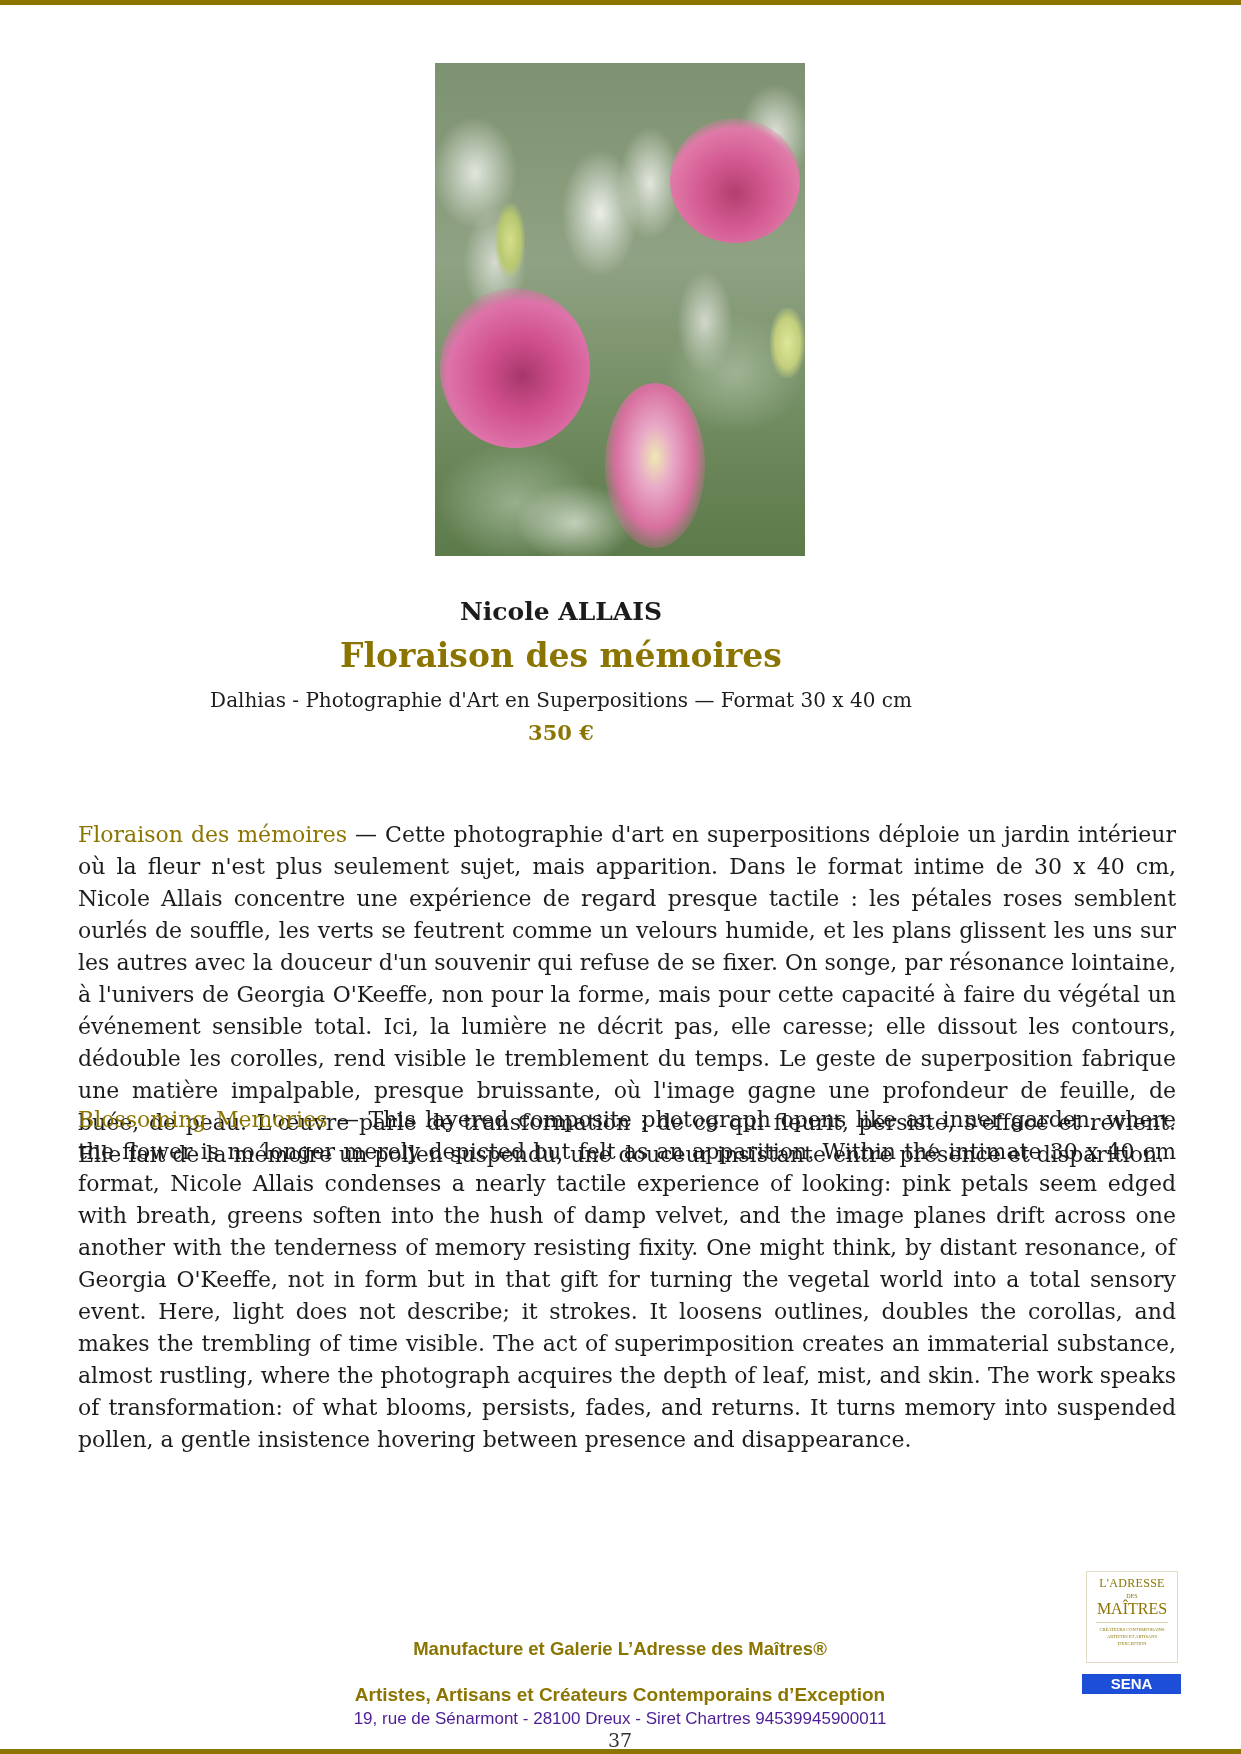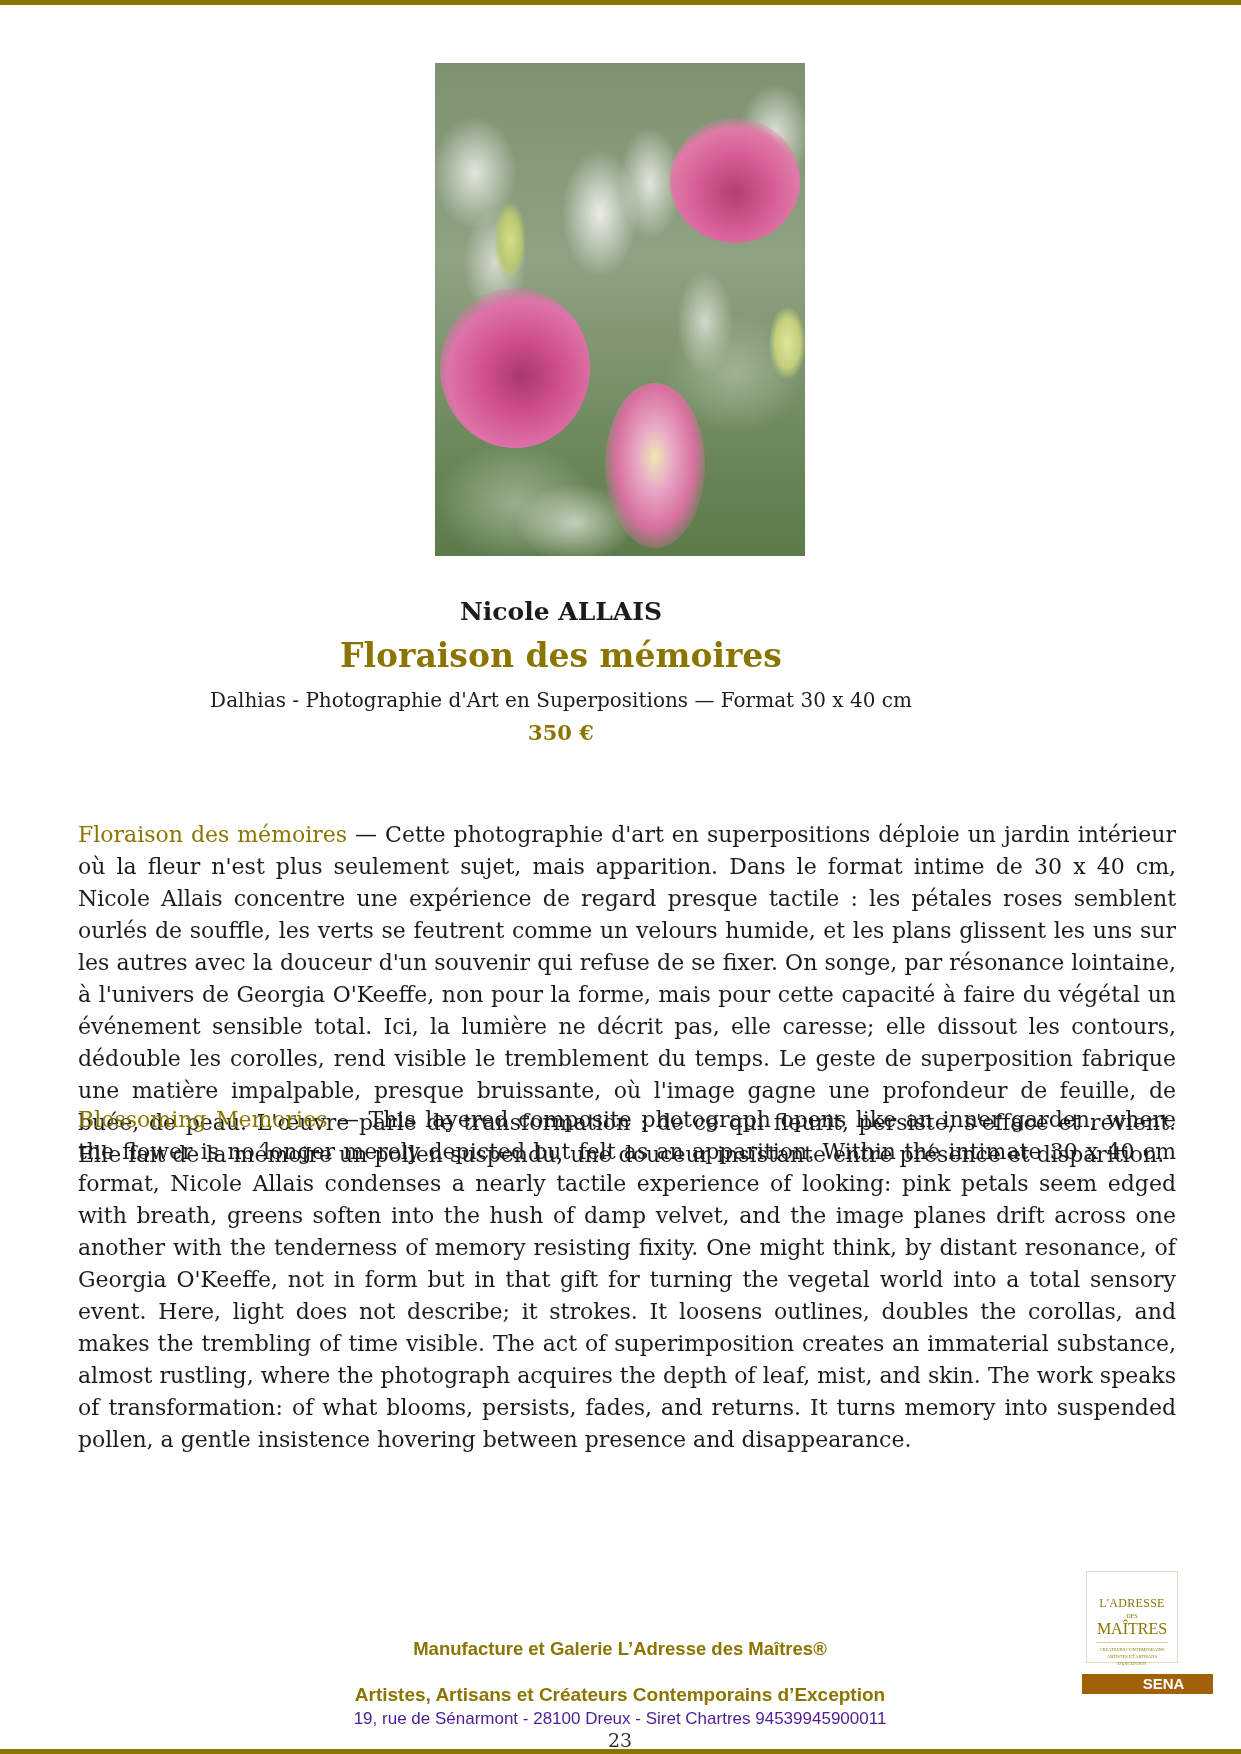--- a/index.html
+++ b/index.html
@@ -47,28 +47,28 @@
   .footer { position:absolute; left:300px; width:640px; text-align:center;
             font-family:"Liberation Sans", sans-serif;margin-top:36px; }
   .f-gallery { top:1602px; font-size:18.5px; font-weight:bold; color:#8b7500; }
   .f-contact { top:1712px; font-size:17px; color:#1c1c1c; }
   .f-tagline { top:1648px; font-size:19px; font-weight:bold; color:#8b7500; }
   .f-address { top:1673px; font-size:17px; color:#4c1d95; }
   .f-page { top:1693px; font-size:19px; color:#333; font-family:"DejaVu Serif", serif; }
 
   .logo { position:absolute; left:1086px; top:1571px; width:90px; height:90px; border:1px solid #e3dcc4;
           text-align:center; font-family:"Liberation Serif", serif; color:#8b7500; background:#fff; }
-  .logo .l-a { display:block; margin-top:24px; font-size:12px; letter-spacing:.3px; }
+  .logo .l-a { display:block; margin-top:4px; font-size:12px; letter-spacing:.3px; }
   .logo .l-b { display:block; font-size:6px; margin-top:2px; }
   .logo .l-c { display:block; font-size:16px; margin-top:1px; }
   .logo .l-rule { display:block; width:72px; height:1px; background:#d8cfad; margin:4px auto 3px; }
   .logo .l-d { display:block; font-size:4.5px; line-height:7px; }
-  .sena { position:absolute; left:1082px; top:1674px; width:99px; height:20px; background:#a16207;
+  .sena { position:absolute; left:1082px; top:1674px; width:99px; height:20px; background:#1d4ed8;
           color:#fff; font-family:"Liberation Sans", sans-serif; font-weight:bold; font-size:15px;
-          text-align:center; line-height:20px;padding-left:32px; }
+          text-align:center; line-height:20px; }
 </style>
 </head>
 <body>
 
 <div class="bar-top"></div>
 
 <div class="photo" title="Photographie de dahlias roses en superpositions">
   <div class="leaf l1"></div>
   <div class="bud"></div>
   <div class="bud2"></div>
@@ -85,21 +85,21 @@
 <div class="header price">350 €</div>
 
 <p class="body-text p-fr" style="margin:0"><span class="lead">Floraison des mémoires</span><span> — Cette photographie d'art en superpositions déploie un jardin intérieur où la fleur n'est plus seulement sujet, mais apparition. Dans le format intime de 30 x 40 cm, Nicole Allais concentre une expérience de regard presque tactile : les pétales roses semblent ourlés de souffle, les verts se feutrent comme un velours humide, et les plans glissent les uns sur les autres avec la douceur d'un souvenir qui refuse de se fixer. On songe, par résonance lointaine, à l'univers de Georgia O'Keeffe, non pour la forme, mais pour cette capacité à faire du végétal un événement sensible total. Ici, la lumière ne décrit pas, elle caresse; elle dissout les contours, dédouble les corolles, rend visible le tremblement du temps. Le geste de superposition fabrique une matière impalpable, presque bruissante, où l'image gagne une profondeur de feuille, de buée, de peau. L'œuvre parle de transformation : de ce qui fleurit, persiste, s'efface et revient. Elle fait de la mémoire un pollen suspendu, une douceur insistante entre présence et disparition.</span></p>
 
 <p class="body-text p-en" style="margin:0"><span class="lead">Blossoming Memories</span><span> — This layered composite photograph opens like an inner garden, where the flower is no longer merely depicted but felt as an apparition. Within the intimate 30 x 40 cm format, Nicole Allais condenses a nearly tactile experience of looking: pink petals seem edged with breath, greens soften into the hush of damp velvet, and the image planes drift across one another with the tenderness of memory resisting fixity. One might think, by distant resonance, of Georgia O'Keeffe, not in form but in that gift for turning the vegetal world into a total sensory event. Here, light does not describe; it strokes. It loosens outlines, doubles the corollas, and makes the trembling of time visible. The act of superimposition creates an immaterial substance, almost rustling, where the photograph acquires the depth of leaf, mist, and skin. The work speaks of transformation: of what blooms, persists, fades, and returns. It turns memory into suspended pollen, a gentle insistence hovering between presence and disappearance.</span></p>
 
 <div class="footer f-gallery">Manufacture et Galerie L’Adresse des Maîtres®</div>
 <div class="footer f-contact">contact@AdresseDesMaitres.com - www.AdresseDesMaitres.com</div>
 <div class="footer f-tagline">Artistes, Artisans et Créateurs Contemporains d’Exception</div>
 <div class="footer f-address">19, rue de Sénarmont - 28100 Dreux - Siret Chartres 94539945900011</div>
-<div class="footer f-page">23</div>
+<div class="footer f-page">37</div>
 
 <div class="logo">
   <span class="l-a">L'ADRESSE</span>
   <span class="l-b">DES</span>
   <span class="l-c">MAÎTRES</span>
   <span class="l-rule"></span>
   <span class="l-d">CRÉATEURS CONTEMPORAINS</span>
   <span class="l-d">ARTISTES ET ARTISANS</span>
   <span class="l-d">D'EXCEPTION</span>
 </div>

